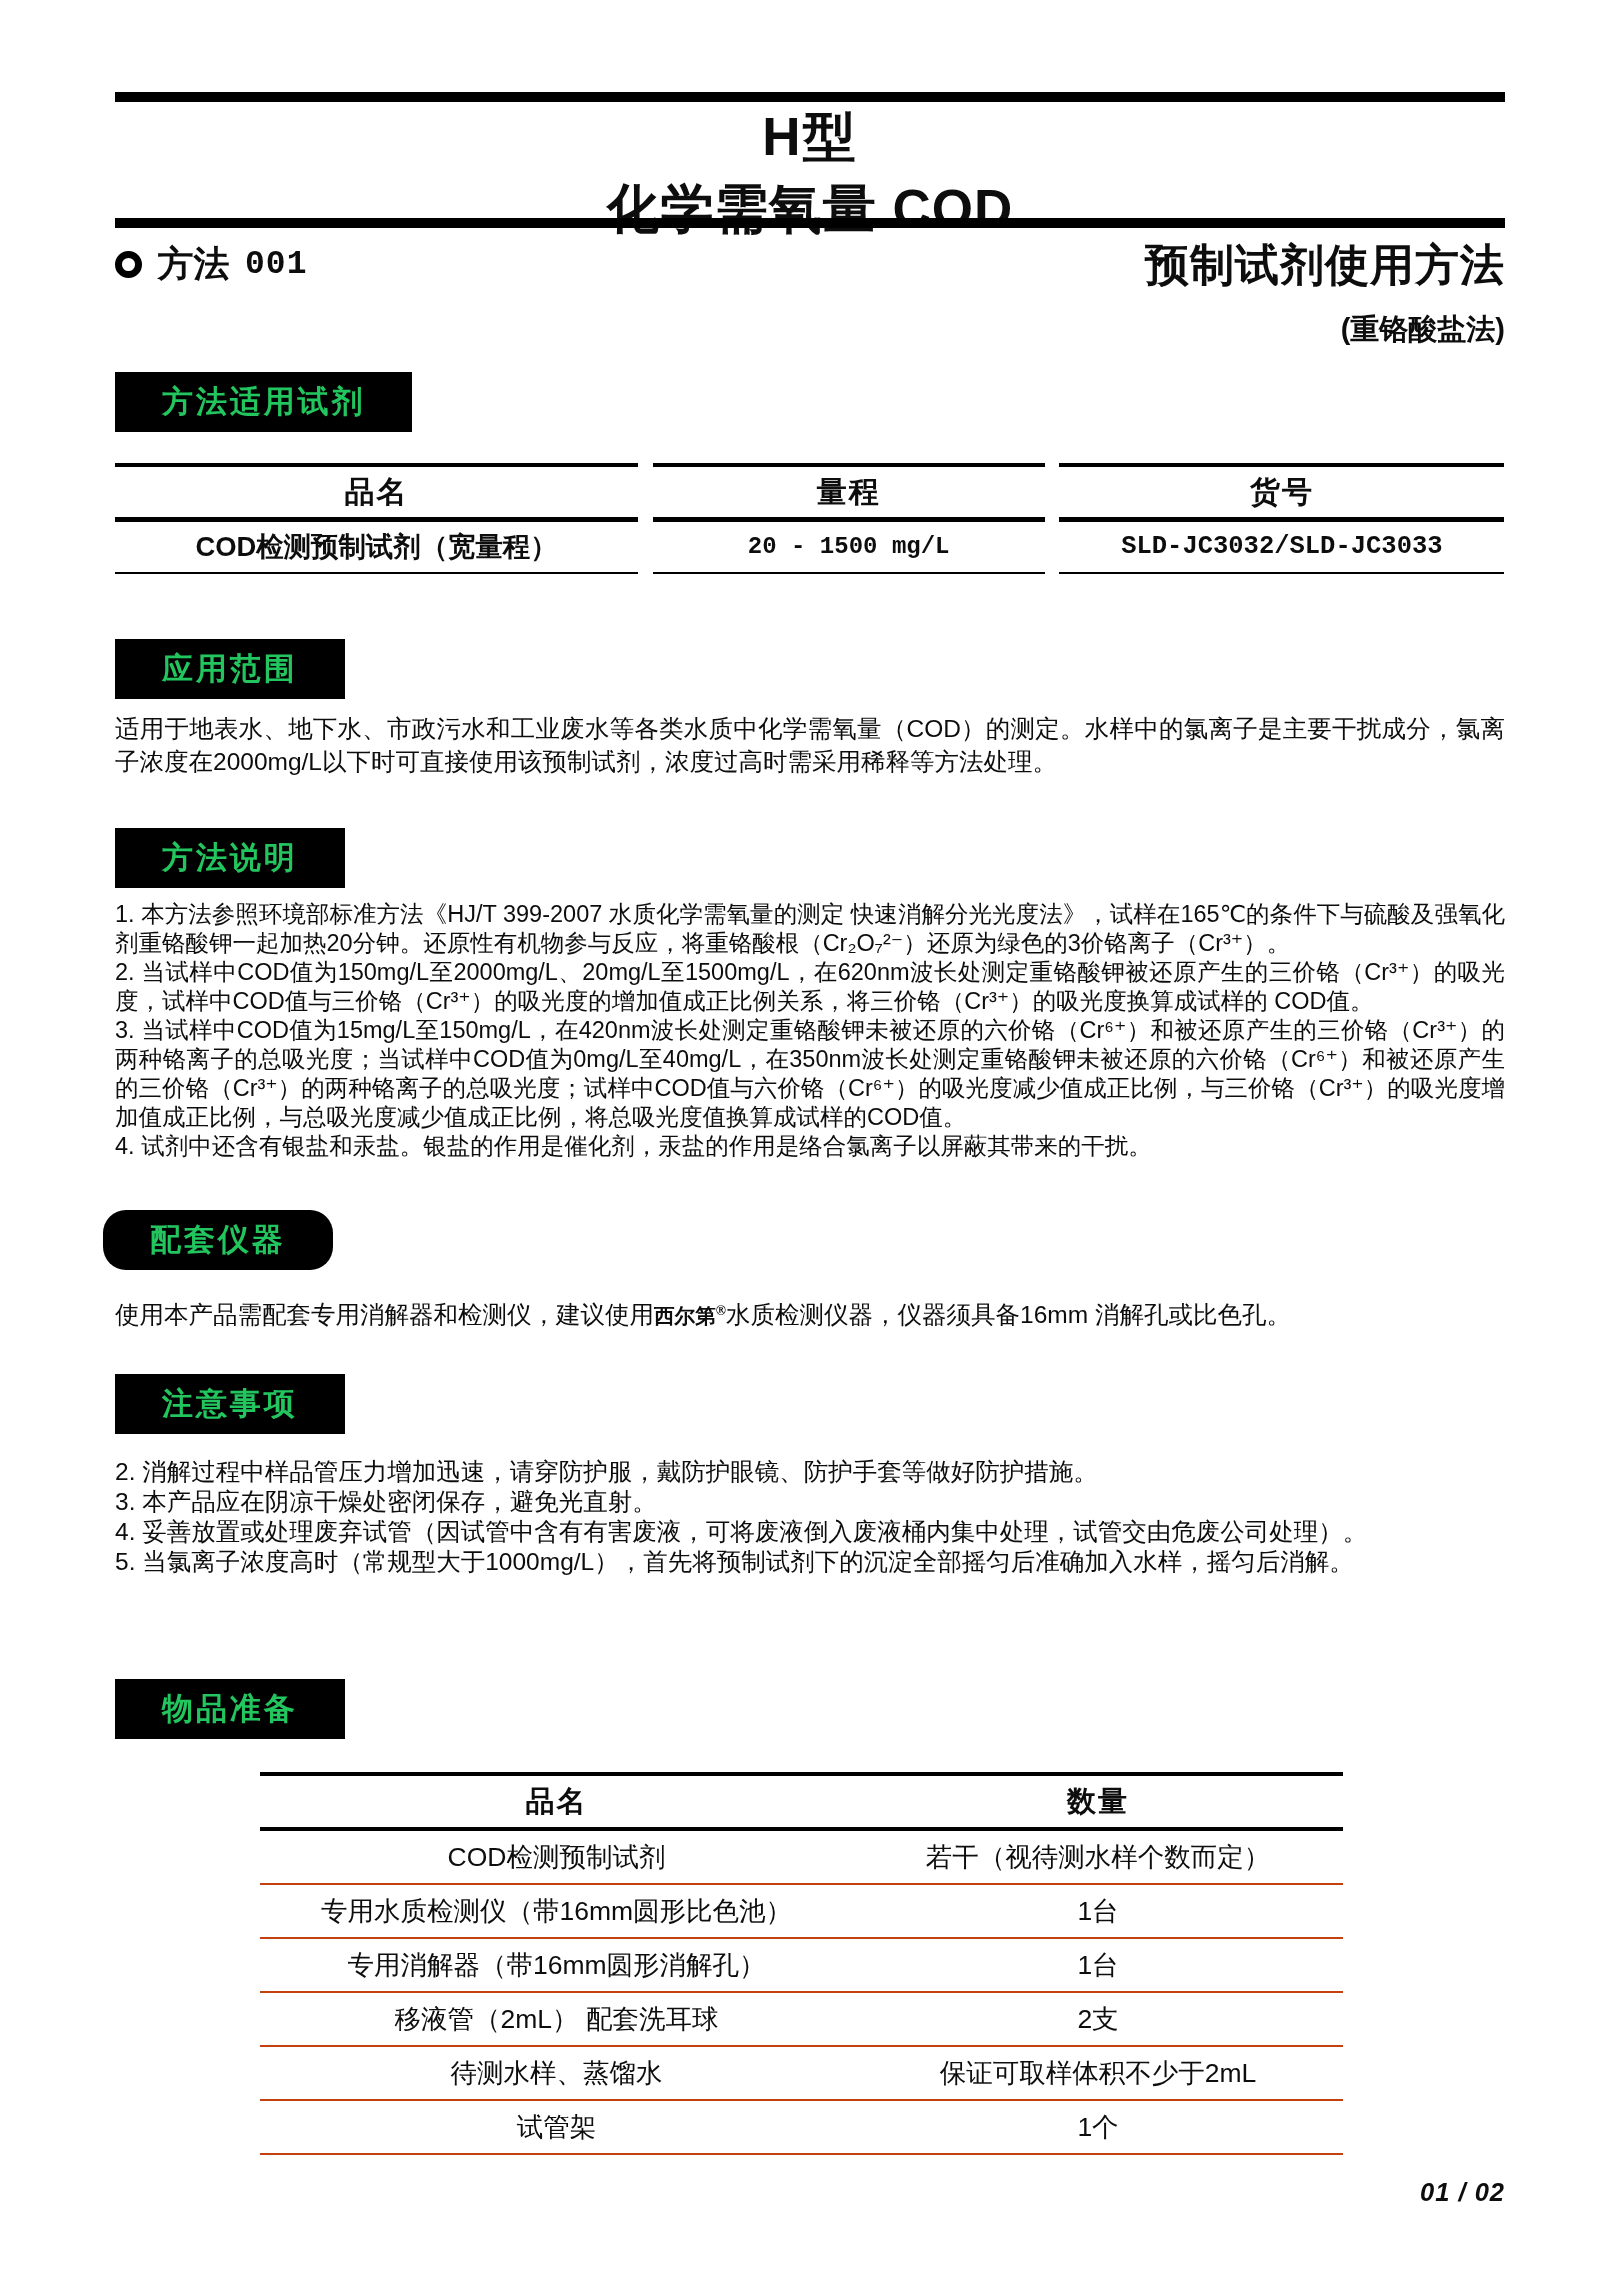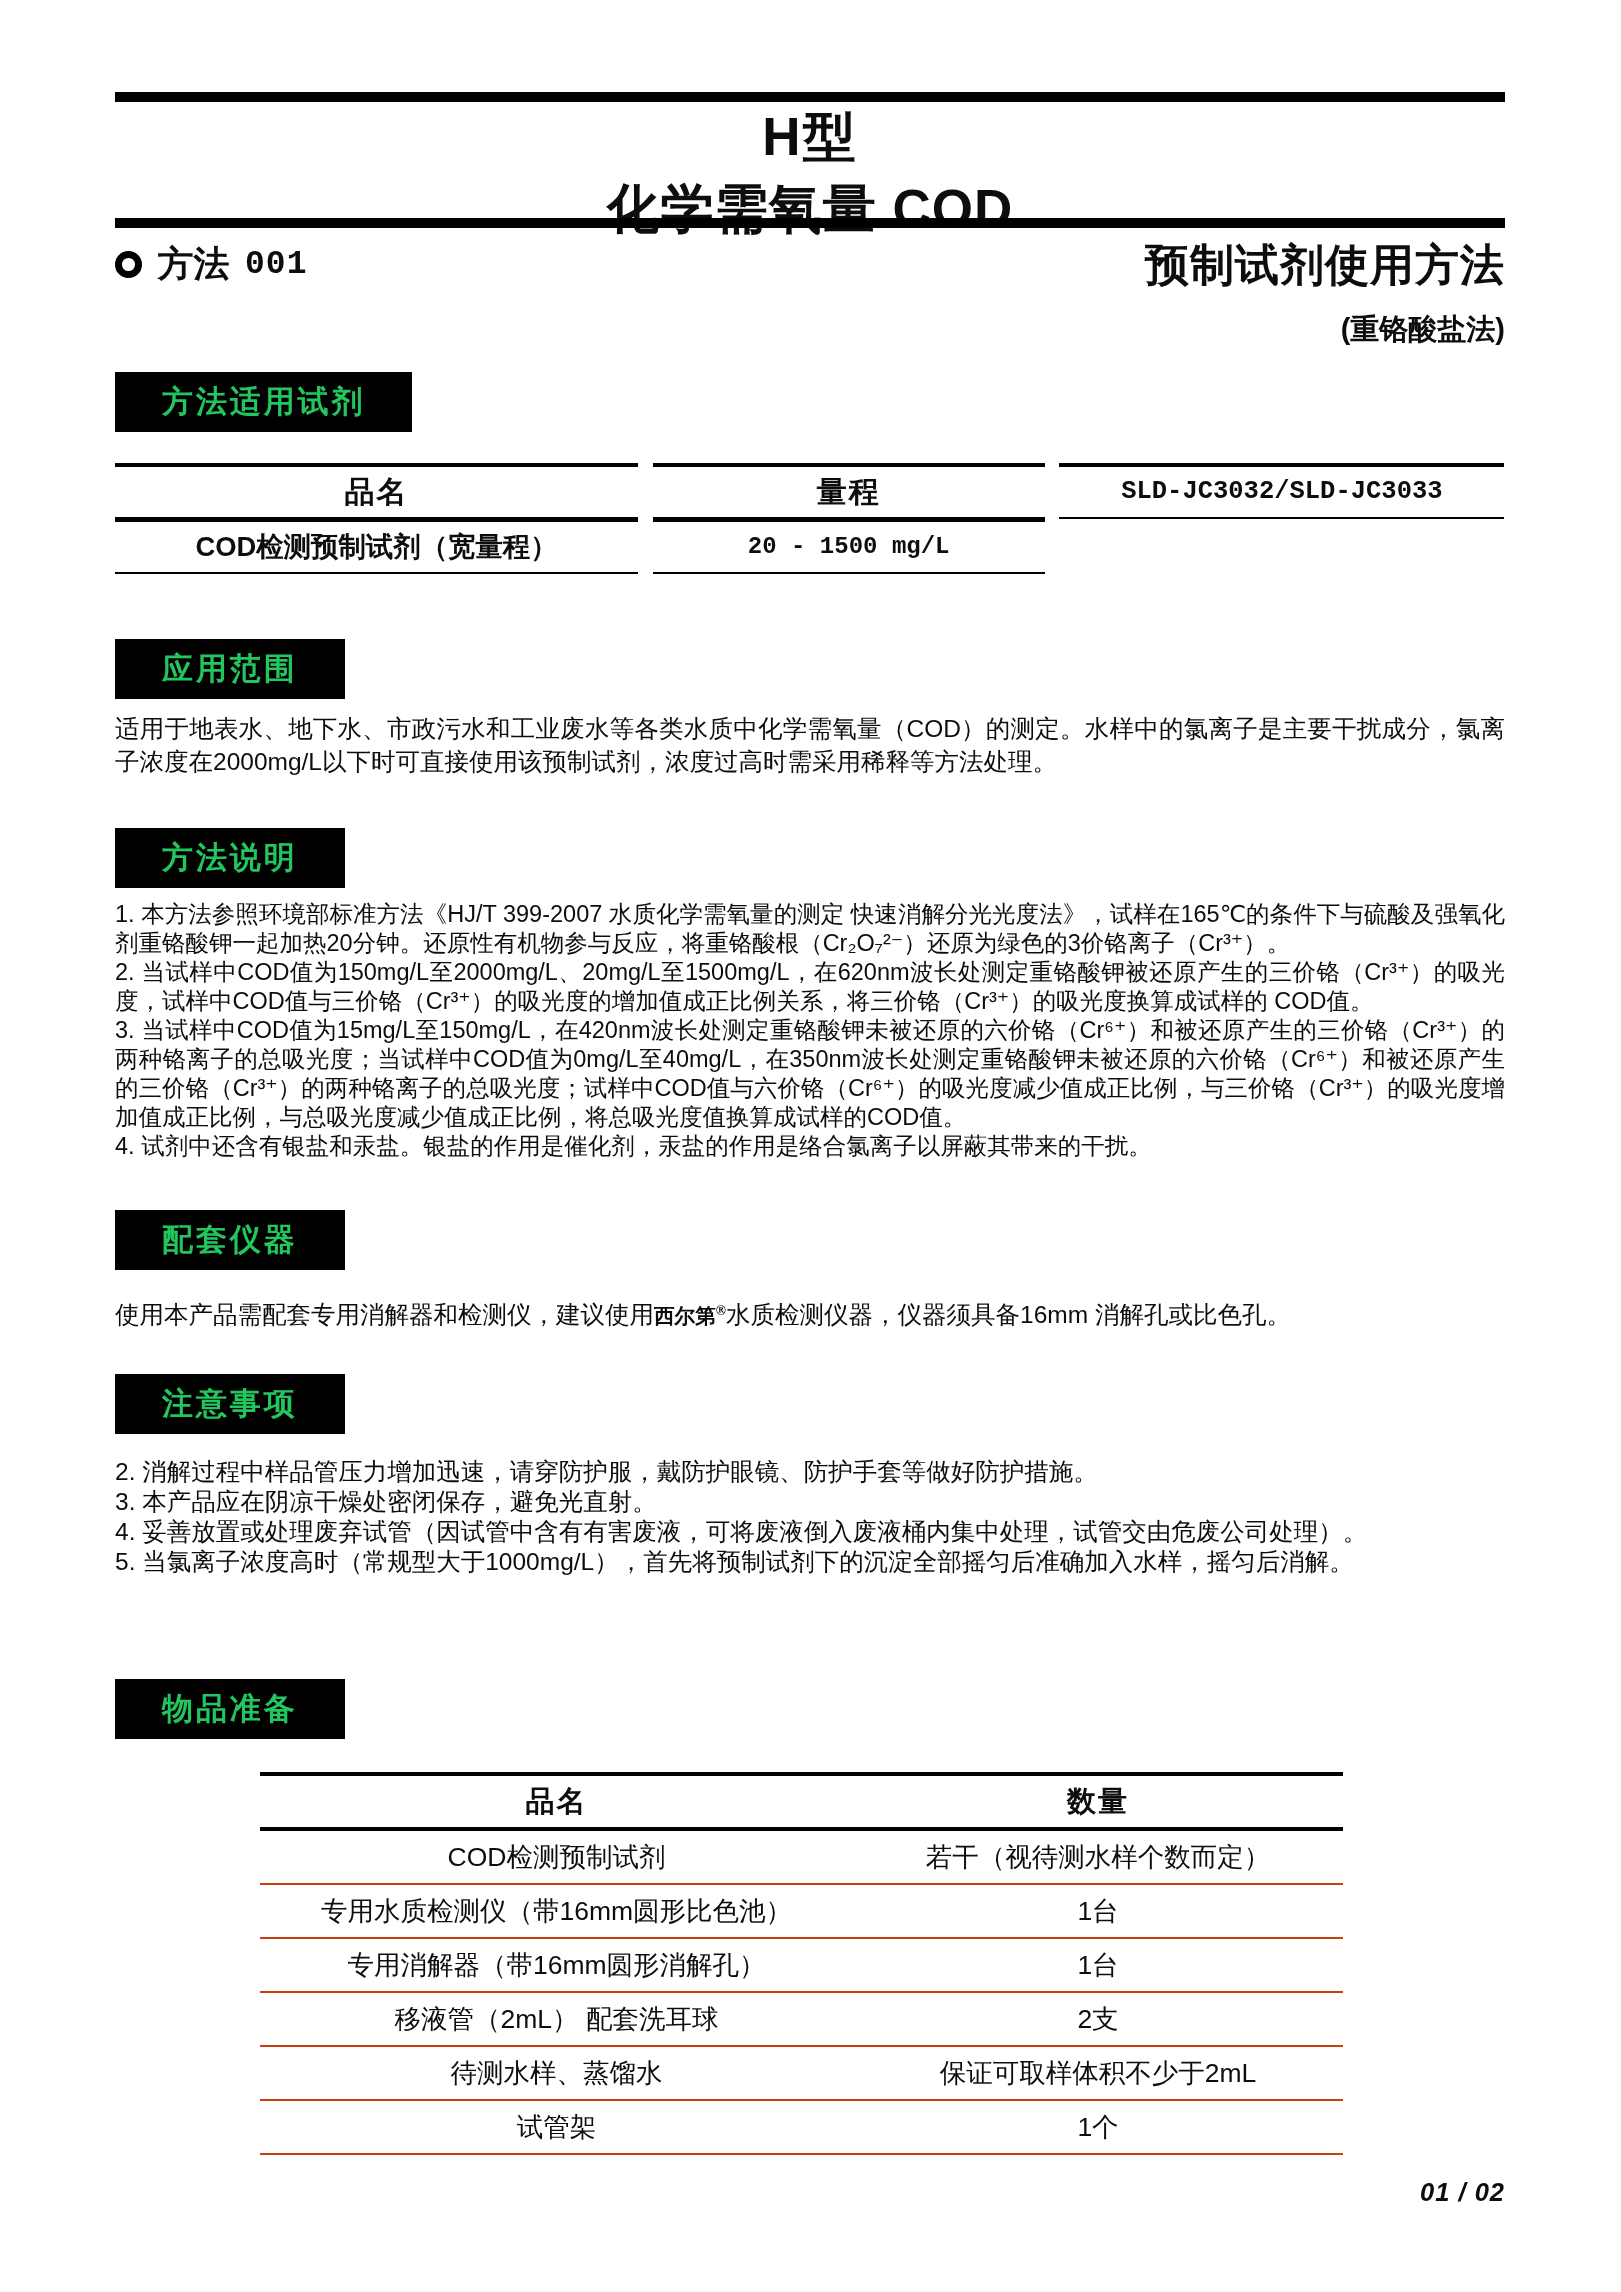--- a/index.html
+++ b/index.html
@@ -137,38 +137,39 @@
   <div class="abs reagent-table">
     <div class="t1col t1col-0">
       <div class="t1hd">品名</div>
       <div class="t1bd t1bd-name">COD检测预制试剂（宽量程）</div>
     </div>
     <div class="t1col t1col-1">
       <div class="t1hd">量程</div>
       <div class="t1bd t1bd-range">20 - 1500 mg/L</div>
     </div>
     <div class="t1col t1col-2">
+      <div class="t1hd">货号</div>
       <div class="t1bd t1bd-sku">SLD-JC3032/SLD-JC3033</div>
     </div>
   </div>
 
   <div class="section-label lbl-scope" style="left:115px;">应用范围</div>
 
   <div class="abs body-text scope-text">适用于地表水、地下水、市政污水和工业废水等各类水质中化学需氧量（COD）的测定。水样中的氯离子是主要干扰成分，氯离子浓度在2000mg/L以下时可直接使用该预制试剂，浓度过高时需采用稀释等方法处理。</div>
 
   <div class="section-label lbl-method" style="left:115px;">方法说明</div>
 
   <div class="abs body-text method-list">
     <div>1. 本方法参照环境部标准方法《HJ/T 399-2007 水质化学需氧量的测定 快速消解分光光度法》，试样在165℃的条件下与硫酸及强氧化剂重铬酸钾一起加热20分钟。还原性有机物参与反应，将重铬酸根（Cr₂O₇²⁻）还原为绿色的3价铬离子（Cr³⁺）。</div>
     <div>2. 当试样中COD值为150mg/L至2000mg/L、20mg/L至1500mg/L，在620nm波长处测定重铬酸钾被还原产生的三价铬（Cr³⁺）的吸光度，试样中COD值与三价铬（Cr³⁺）的吸光度的增加值成正比例关系，将三价铬（Cr³⁺）的吸光度换算成试样的 COD值。</div>
     <div>3. 当试样中COD值为15mg/L至150mg/L，在420nm波长处测定重铬酸钾未被还原的六价铬（Cr⁶⁺）和被还原产生的三价铬（Cr³⁺）的两种铬离子的总吸光度；当试样中COD值为0mg/L至40mg/L，在350nm波长处测定重铬酸钾未被还原的六价铬（Cr⁶⁺）和被还原产生的三价铬（Cr³⁺）的两种铬离子的总吸光度；试样中COD值与六价铬（Cr⁶⁺）的吸光度减少值成正比例，与三价铬（Cr³⁺）的吸光度增加值成正比例，与总吸光度减少值成正比例，将总吸光度值换算成试样的COD值。</div>
     <div>4. 试剂中还含有银盐和汞盐。银盐的作用是催化剂，汞盐的作用是络合氯离子以屏蔽其带来的干扰。</div>
   </div>
 
-  <div class="section-label lbl-instruments" style="left:115px;">配套仪器</div>
+  <div class="section-label lbl-instruments" style="left:103px;border-radius:23px;">配套仪器</div>
 
   <div class="abs body-text instr-text"><span>使用本产品需配套专用消解器和检测仪，建议使用</span><span class="brand-name"><span>西尔第</span><sup>®</sup></span><span>水质检测仪器，仪器须具备16mm 消解孔或比色孔。</span></div>
 
   <div class="section-label lbl-precautions" style="left:115px;">注意事项</div>
 
   <div class="abs body-text prec-list">
     <div>2. 消解过程中样品管压力增加迅速，请穿防护服，戴防护眼镜、防护手套等做好防护措施。</div>
     <div>3. 本产品应在阴凉干燥处密闭保存，避免光直射。</div>
     <div>4. 妥善放置或处理废弃试管（因试管中含有有害废液，可将废液倒入废液桶内集中处理，试管交由危废公司处理）。</div>
     <div>5. 当氯离子浓度高时（常规型大于1000mg/L），首先将预制试剂下的沉淀全部摇匀后准确加入水样，摇匀后消解。</div>

